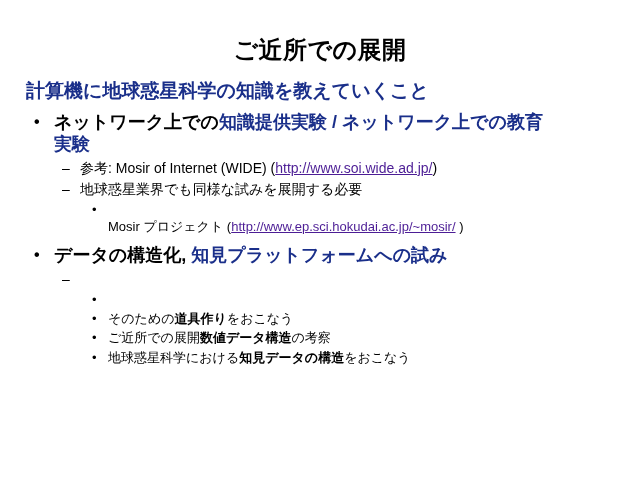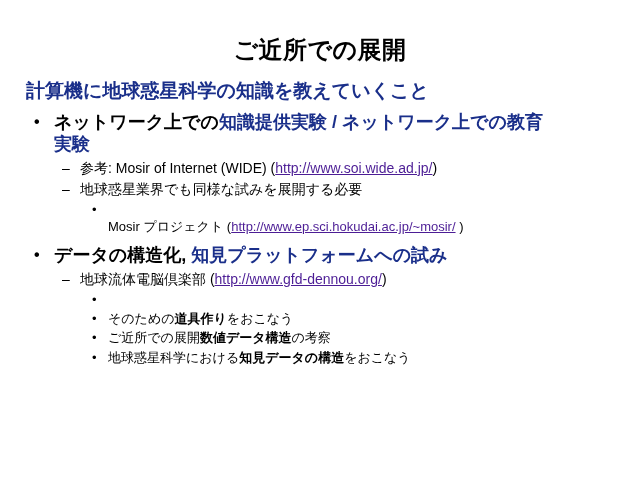--- a/index.html
+++ b/index.html
@@ -131,21 +131,20 @@
 
     <div class="lvl3-cont"><span>Mosir プロジェクト (</span><a class="link" href="#">http://www.ep.sci.hokudai.ac.jp/~mosir/</a><span> )</span></div>
 
     <div class="lvl1" style="margin-top:10px;">
       <span class="bullet">•</span>
       <span class="text"><span>データの構造化, </span><span class="accent">知見プラットフォームへの試み</span></span>
     </div>
 
     <div class="lvl2">
       <span class="bullet">–</span>
-      <span class="text"><span>地球流体電脳倶楽部 (</span><a class="link" href="#">http://www.gfd-dennou.org/</a><span>)</span></span>
     </div>
 
     <div class="lvl3">
       <span class="bullet">•</span>
     </div>
 
     <div class="lvl3">
       <span class="bullet">•</span>
       <span class="text"><span>そのための</span><span class="b">道具作り</span><span>をおこなう</span></span>
     </div>

